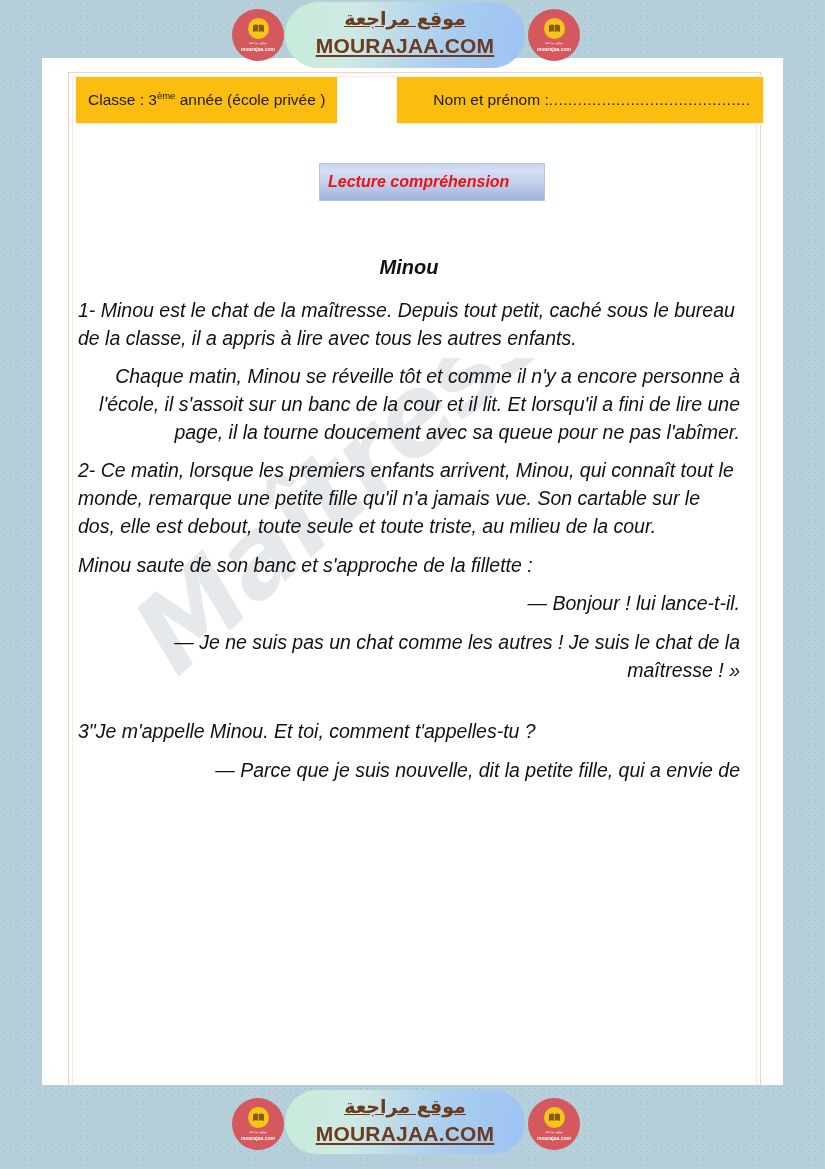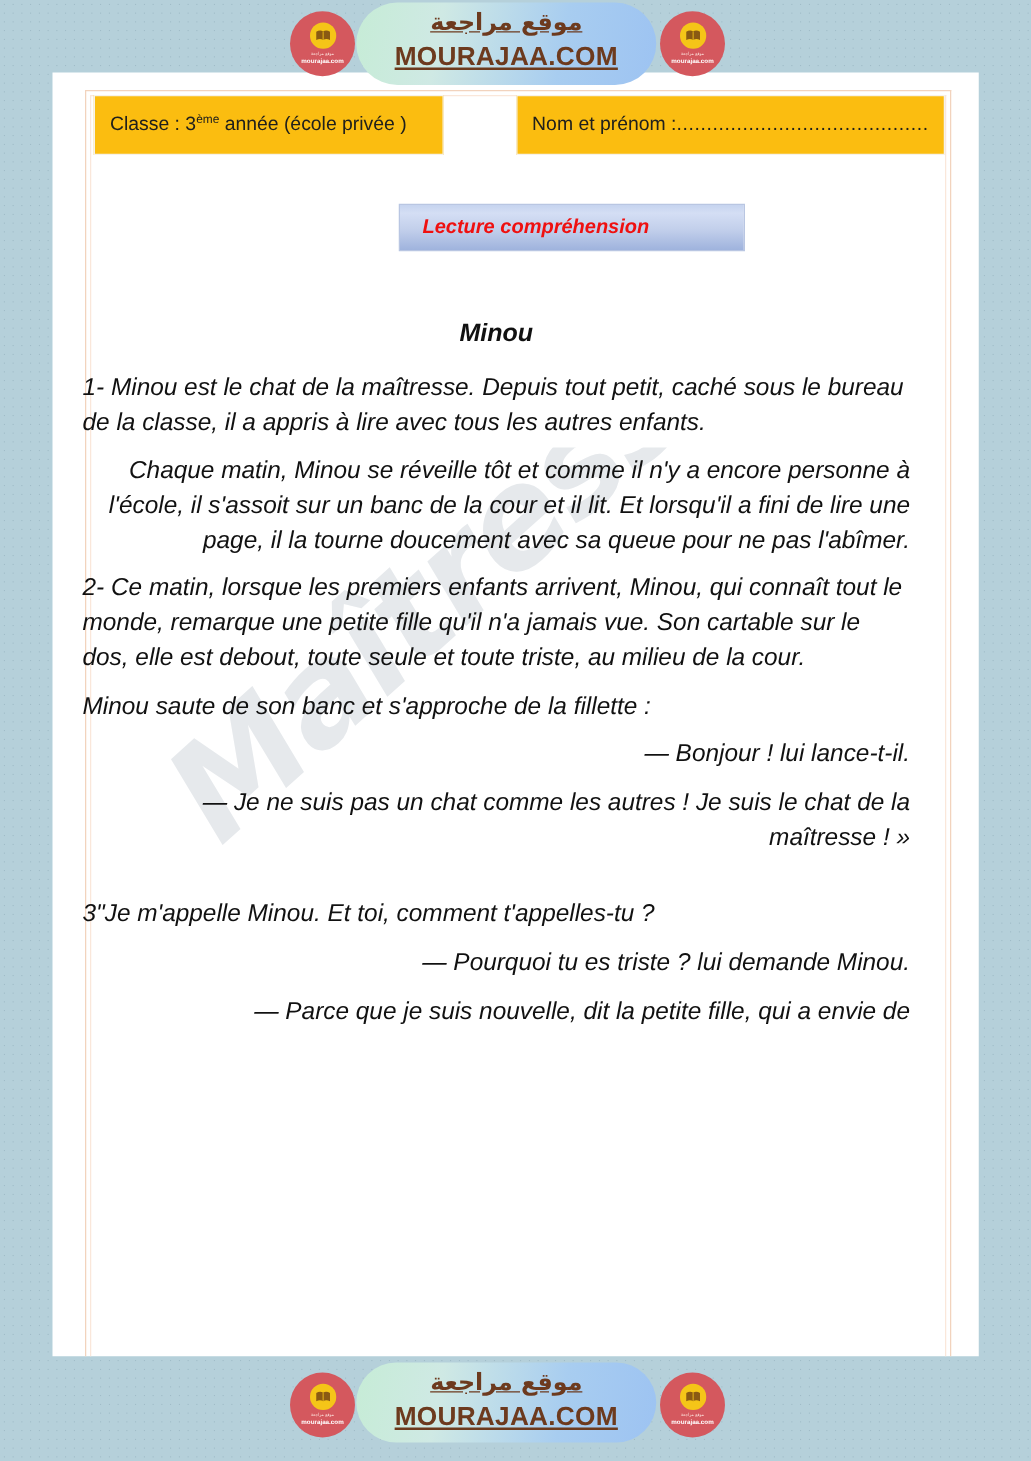--- a/index.html
+++ b/index.html
@@ -199,21 +199,21 @@
   }
   .info-box {
     background: #fbbd10;
     height: 100%;
     display: flex;
     align-items: center;
     padding: 0 12px;
     border: 1px solid #f6f2ea;
   }
   .info-box.classe { width: 303px; }
-  .info-box.nom { flex: 1; padding-left: 12px; margin-left: 40px; }
+  .info-box.nom { flex: 1; padding-left: 36px; margin-left: 40px; }
 
   .info-text {
     font-family: "Liberation Sans", sans-serif;
     font-size: 15.5px;
     color: #20201c;
     white-space: nowrap;
   }
   .info-text sup {
     font-size: 9.5px;
     vertical-align: super;
@@ -223,27 +223,27 @@
     font-size: 15.5px;
     color: #20201c;
     letter-spacing: .5px;
   }
 
   
   .section-box {
     position: absolute;
     left: 307px;
     top: 163px;
-    width: 277px;
+    width: 226px;
     height: 38px;
     background: linear-gradient(180deg, #c6d4ef 0%, #d4def4 18%, #c2cfeb 55%, #9fb3dd 100%);
     border: 1px solid #b9c6e2;
     display: flex;
     align-items: center;
-    padding-left: 18px;
+    padding-left: 8px;
     z-index: 4;
   }
   .section-box span {
     font-family: "Liberation Sans", sans-serif;
     font-size: 16px;
     font-weight: bold;
     font-style: italic;
     color: #ef1010;
   }
 
@@ -299,31 +299,30 @@
     <div class="info-box nom">
       <span class="info-text">Nom et prénom :</span>
         <span class="dots">..........................................</span>
     </div>
   </div>
 
   <div class="section-box" style="left:277px; top:105px;">
     <span>Lecture compréhension</span>
   </div>
 
-  <div class="content" style="left:24px; top:198px;">
+  <div class="content" style="left:36px; top:198px;">
     <div class="story-title">Minou</div>
 
     <div class="para">1- Minou est le chat de la maîtresse. Depuis tout petit, caché sous le bureau de la classe, il a appris à lire avec tous les autres enfants.</div>
     <div class="para indent">Chaque matin, Minou se réveille tôt et comme il n'y a encore personne à l'école, il s'assoit sur un banc de la cour et il lit. Et lorsqu'il a fini de lire une page, il la tourne doucement avec sa queue pour ne pas l'abîmer.</div>
     <div class="para">2- Ce matin, lorsque les premiers enfants arrivent, Minou, qui connaît tout le monde, remarque une petite fille qu'il n'a jamais vue. Son cartable sur le dos, elle est debout, toute seule et toute triste, au milieu de la cour.</div>
     <div class="para">Minou saute de son banc et s'approche de la fillette :</div>
     <div class="para dialogue">— Bonjour ! lui lance-t-il.</div>
     <div class="para dialogue">— Je ne suis pas un chat comme les autres ! Je suis le chat de la maîtresse ! »</div>
     <div class="para spacer-before">3"Je m'appelle Minou. Et toi, comment t'appelles-tu ?</div>
-    <div class="para dialogue">— Pourquoi  tu es  triste ? lui demande Minou.</div>
     <div class="para dialogue">— Parce que je suis nouvelle, dit la petite fille, qui a envie de</div>
   </div>
 </div>
 
 <div class="brand-band top">
   <div class="brand-pill"></div>
 
   <div class="logo-circle left">
     <div class="logo-badge">
       <svg width="13" height="11" viewBox="0 0 13 11" aria-hidden="true">

